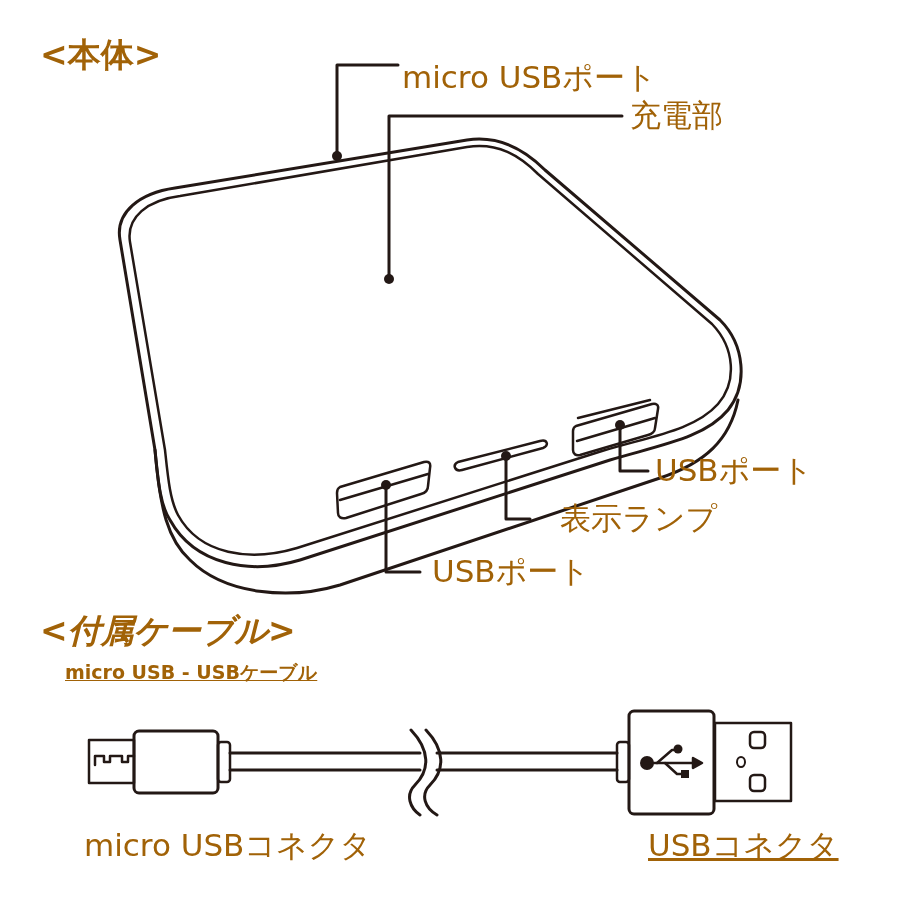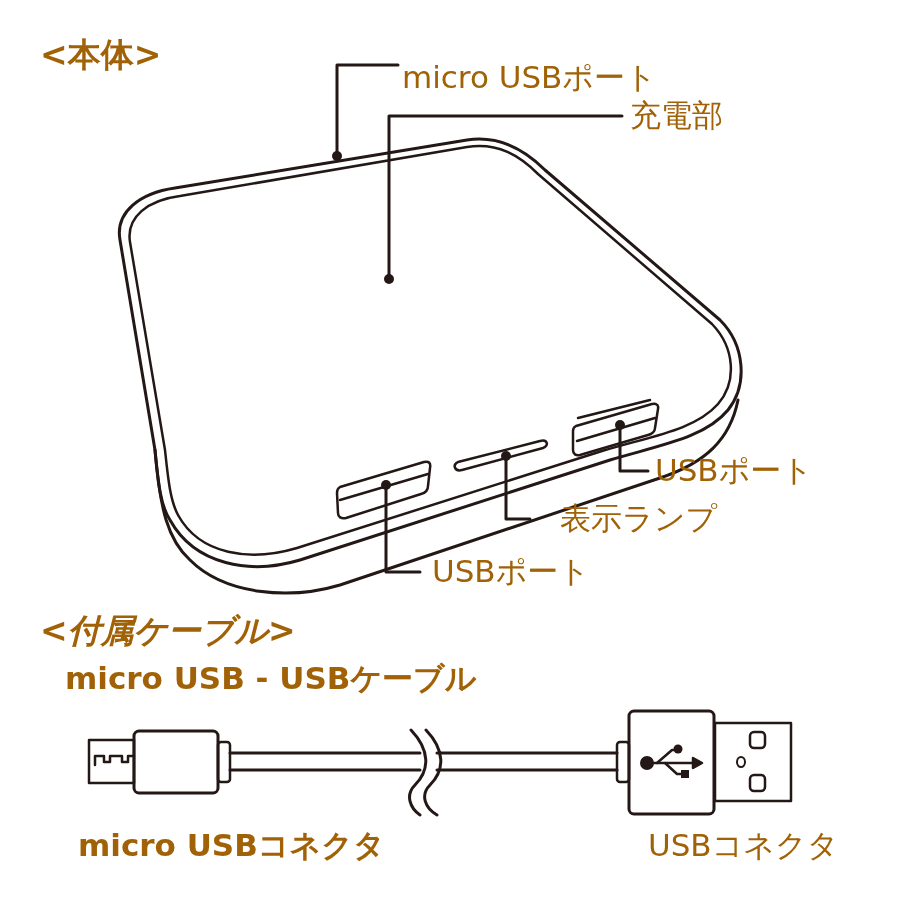--- a/index.html
+++ b/index.html
@@ -1,21 +1,21 @@
 <!DOCTYPE html>
 <html><head>
 <meta charset="utf-8">
 <style>
   html, body { margin: 0; padding: 0; background: #ffffff; }
   body { width: 900px; height: 900px; position: relative; overflow: hidden;
          font-family: "DejaVu Sans", "Liberation Sans", sans-serif; color: #231815; }
   .lbl { position: absolute; white-space: nowrap; line-height: 1; color: #a16207; }
   .heading { font-size: 33px; font-weight: bold; }
   .callout { font-size: 31px; }
-  .sub { font-size: 31px; font-weight: bold; }
+  .sub { font-size: 19px; font-weight: bold; text-decoration: underline; }
   svg.art { position: absolute; left: 0; top: 0; }
 </style>
 </head>
 <body>
 
 <svg class="art" width="900" height="900" viewBox="0 0 900 900" fill="none" stroke="#231815" stroke-width="3" stroke-linecap="round" stroke-linejoin="round">
 
   <g>
 
     <path d="M 175 188 L 467 140 C 500 135 525 150 545 170 L 720 320
@@ -96,14 +96,14 @@
 
 <div class="lbl callout" style="left:402px; top:62px;">micro USBポート</div>
 <div class="lbl callout" style="left:630px; top:100px;">充電部</div>
 <div class="lbl callout" style="left:655px; top:455px;">USBポート</div>
 <div class="lbl callout" style="left:540px; top:503px;margin-left:20px;">表示ランプ</div>
 <div class="lbl callout" style="left:432px; top:556px;">USBポート</div>
 
 <div class="lbl heading" style="left:40px; top:614px;font-style:italic;">&lt;付属ケーブル&gt;</div>
 <div class="lbl sub" style="left:65px; top:663px;">micro USB - USBケーブル</div>
 
-<div class="lbl callout" style="left:78px; top:830px;font-weight:bold;">micro USBコネクタ</div>
-<div class="lbl callout" style="left:648px; top:830px;">USBコネクタ</div>
+<div class="lbl callout" style="left:84px; top:830px;">micro USBコネクタ</div>
+<div class="lbl callout" style="left:648px; top:830px;text-decoration:underline;">USBコネクタ</div>
 
 </body></html>

